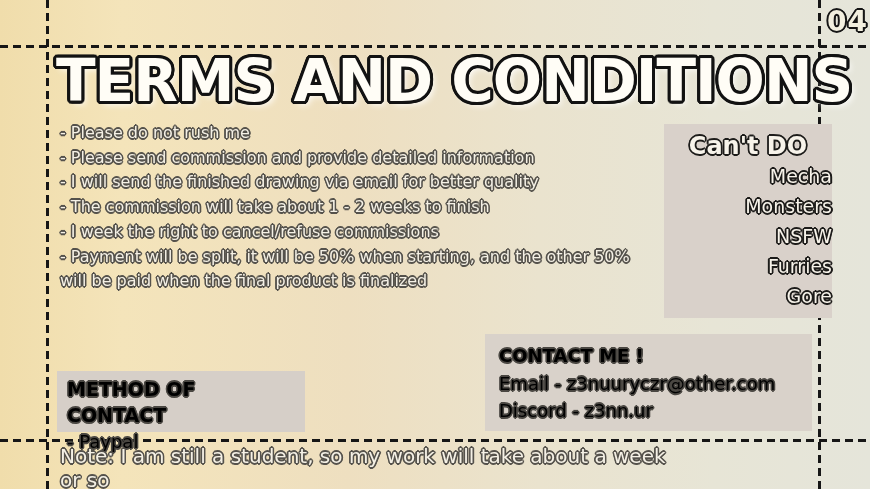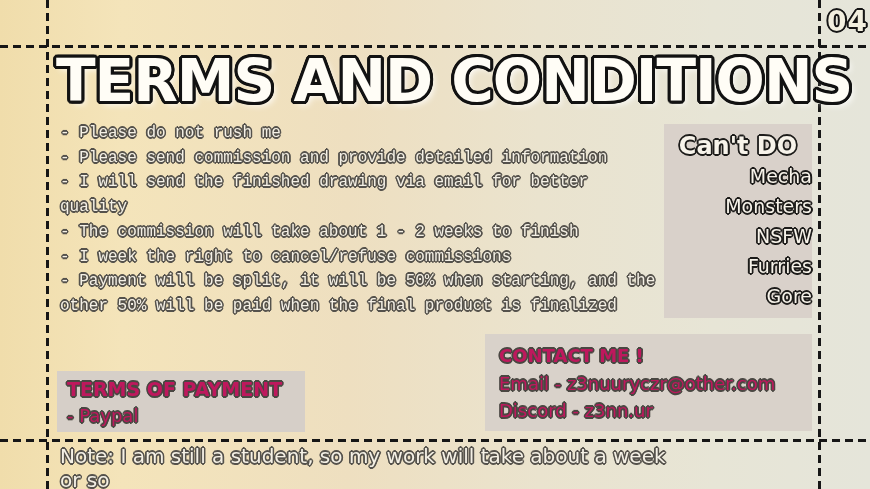--- a/index.html
+++ b/index.html
@@ -27,38 +27,38 @@
     2.2px 2.2px 0 #121212,-2.2px 2.2px 0 #121212,2.2px -2.2px 0 #121212,-2.2px -2.2px 0 #121212,
     3px 1.2px 0 #121212,3px -1.2px 0 #121212,-3px 1.2px 0 #121212,-3px -1.2px 0 #121212,
     1.2px 3px 0 #121212,-1.2px 3px 0 #121212,1.2px -3px 0 #121212,-1.2px -3px 0 #121212,
     4px 4px 6px rgba(255,255,255,.85);}
   .stroke-md{color:#f5f1e6;text-shadow:
     1.6px 0 0 #55524c,-1.6px 0 0 #55524c,0 1.6px 0 #55524c,0 -1.6px 0 #55524c,
     1.1px 1.1px 0 #55524c,-1.1px 1.1px 0 #55524c,1.1px -1.1px 0 #55524c,-1.1px -1.1px 0 #55524c;}
   .stroke-dk{color:#f7f3ea;text-shadow:
     1.8px 0 0 #1d1c1a,-1.8px 0 0 #1d1c1a,0 1.8px 0 #1d1c1a,0 -1.8px 0 #1d1c1a,
     1.3px 1.3px 0 #1d1c1a,-1.3px 1.3px 0 #1d1c1a,1.3px -1.3px 0 #1d1c1a,-1.3px -1.3px 0 #1d1c1a;}
-  .stroke-box{color:#be185d;text-shadow:
+  .stroke-box{color:#000000;text-shadow:
     1.6px 0 0 #4a4742,-1.6px 0 0 #4a4742,0 1.6px 0 #4a4742,0 -1.6px 0 #4a4742,
     1.1px 1.1px 0 #4a4742,-1.1px 1.1px 0 #4a4742,1.1px -1.1px 0 #4a4742,-1.1px -1.1px 0 #4a4742;}
   .stroke-num{color:#f2efdf;text-shadow:
     2px 0 0 #161616,-2px 0 0 #161616,0 2px 0 #161616,0 -2px 0 #161616,
     1.4px 1.4px 0 #161616,-1.4px 1.4px 0 #161616,1.4px -1.4px 0 #161616,-1.4px -1.4px 0 #161616;}
 
   .page-num{position:absolute;left:822px;top:5px;width:46px;
     font-size:28px;font-weight:bold;text-align:right;letter-spacing:1px;}
 
   .title{position:absolute;left:56px;top:48px;width:760px;margin:0;
     font-size:58px;font-weight:bold;letter-spacing:-1px;line-height:66px;white-space:nowrap;}
 
   .terms{position:absolute;left:60px;top:121px;width:600px;
     font-size:16px;line-height:24.7px;}
-  .term{min-height:24.7px;font-family:Liberation Mono, monospace;}
+  .term{min-height:24.7px;}
 
-  .cantdo{position:absolute;left:664px;top:124px;width:148px;height:194px;
+  .cantdo{position:absolute;left:664px;top:124px;width:168px;height:194px;
     background:#d9d1ca;}
   .cantdo-title{font-size:24px;font-weight:bold;text-align:center;
     margin-top:7px;line-height:30px;}
   .cantdo-item{font-size:19px;line-height:30px;padding-left:15px;text-align:right;}
 
   .payment{position:absolute;left:57px;top:371px;width:248px;height:61px;
     background:#d6cfc8;padding:5px 10px;box-sizing:border-box;}
   .payment-title{font-size:19px;font-weight:bold;line-height:26px;}
   .payment-method{font-size:18px;line-height:27px;}
 
@@ -95,21 +95,21 @@
   <div class="cantdo">
     <div class="cantdo-title stroke-dk">Can't DO</div>
     <div class="cantdo-item stroke-dk">Mecha</div>
     <div class="cantdo-item stroke-dk">Monsters</div>
     <div class="cantdo-item stroke-dk">NSFW</div>
     <div class="cantdo-item stroke-dk">Furries</div>
     <div class="cantdo-item stroke-dk">Gore</div>
   </div>
 
   <div class="payment">
-    <div class="payment-title stroke-box">TERMS OF PAYMENT</div>
+    <div class="payment-title stroke-box">METHOD OF CONTACT</div>
     <div class="payment-method stroke-box">- Paypal</div>
   </div>
 
   <div class="contact">
     <div class="contact-line contact-title stroke-box">CONTACT ME !</div>
     <div class="contact-line stroke-box">Email - z3nuuryczr@other.com</div>
     <div class="contact-line stroke-box">Discord - z3nn.ur</div>
   </div>
 
   <div class="note stroke-md">Note: I am still a student, so my work will take about a week or so</div>

